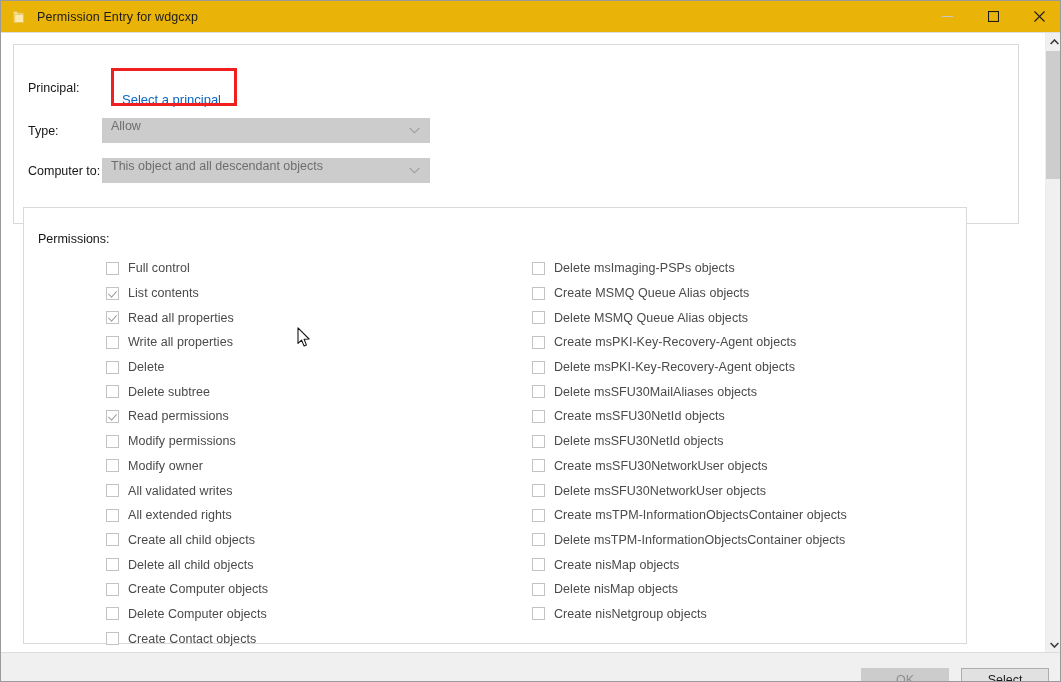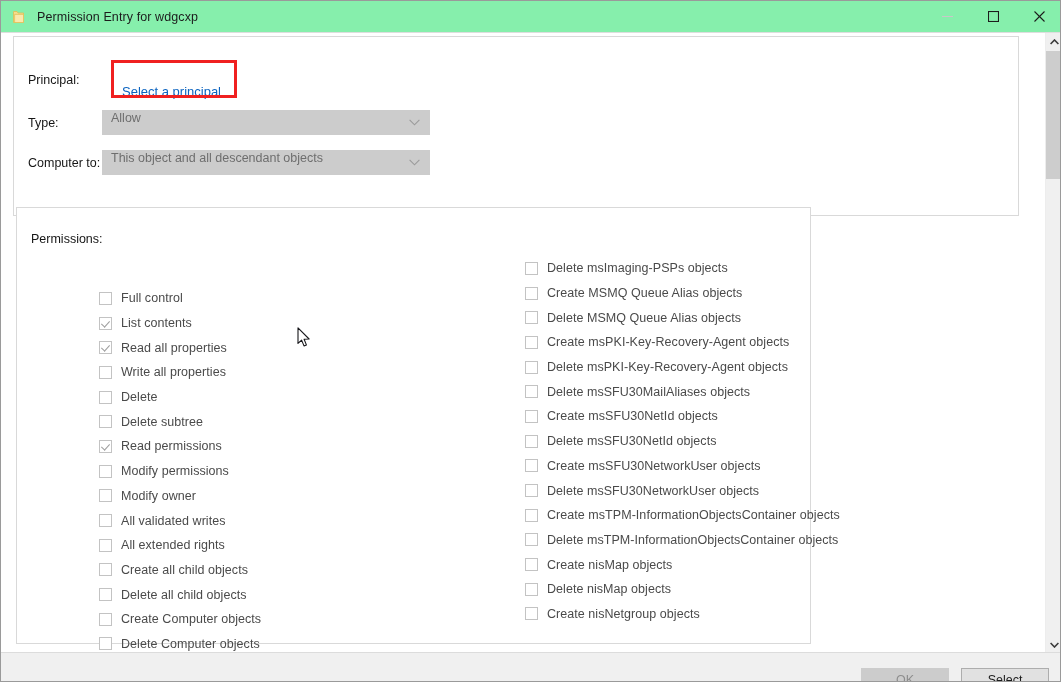--- a/index.html
+++ b/index.html
@@ -26,21 +26,21 @@
     border: 1px solid #9a9a9a;
     overflow: hidden;
   }
 
   
   .titlebar {
     position: absolute;
     left: 0; top: 0;
     width: 1061px;
     height: 31px;
-    background: #86efac;
+    background: #eab308;
     display: flex;
     align-items: center;
   }
   .title-icon {
     margin-left: 10px;
     width: 16px;
     height: 16px;
     position: relative;
     flex: 0 0 auto;
   }
@@ -95,28 +95,28 @@
 
   
   .panel {
     position: absolute;
     box-sizing: border-box;
     border: 1px solid #d9d9d9;
     background: #ffffff;
   }
   #panel-principal {
     left: 12px;
-    top: 3px;
+    top: 11px;
     width: 1006px;
     height: 180px;
   }
   #panel-permissions {
-    left: 15px;
+    left: 22px;
     top: 174px;
-    width: 795px;
+    width: 944px;
     height: 437px;
   }
 
   .row-label {
     position: absolute;
     font-size: 12.5px;
     color: #161616;
     white-space: nowrap;
   }
 
@@ -181,21 +181,21 @@
     position: absolute;
     left: 0;
     top: 48px;
     width: 1004px;
     height: 386px;
   }
   .perm-col {
     position: absolute;
     top: 0;
   }
-  #perm-col-left  { left: 82px; width: 420px; margin-top: 30px; }
+  #perm-col-left  { left: 82px; width: 420px; }
   #perm-col-right { left: 508px; width: 490px; }
 
   .perm-item {
     position: relative;
     height: 24.7px;
     display: flex;
     align-items: center;
     white-space: nowrap;
   }
   .cb {

